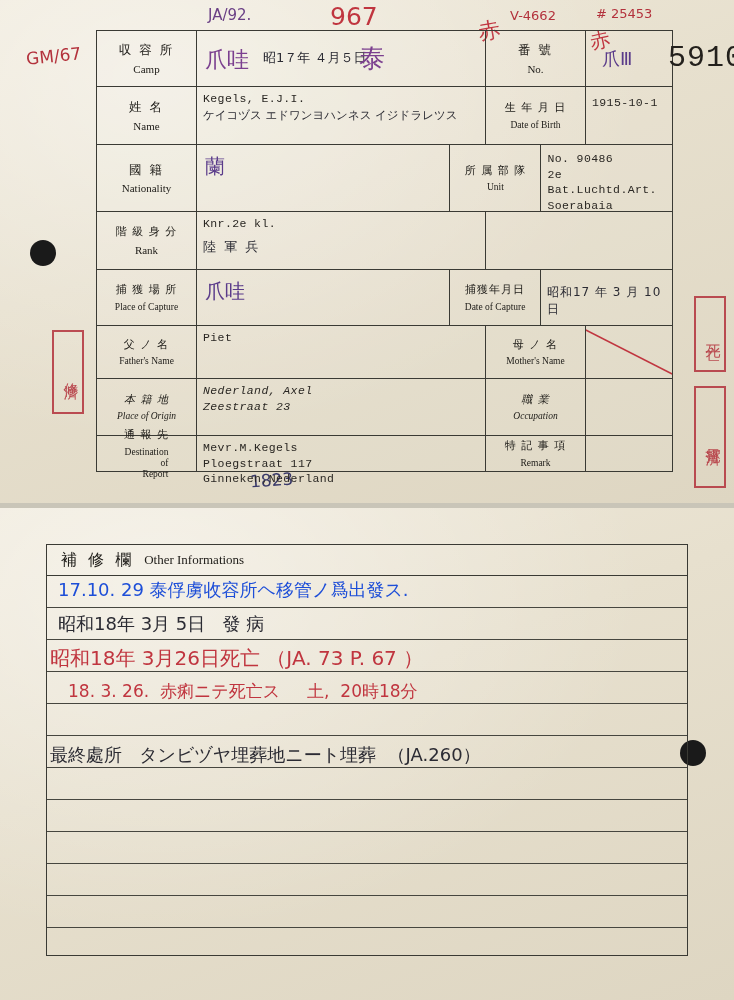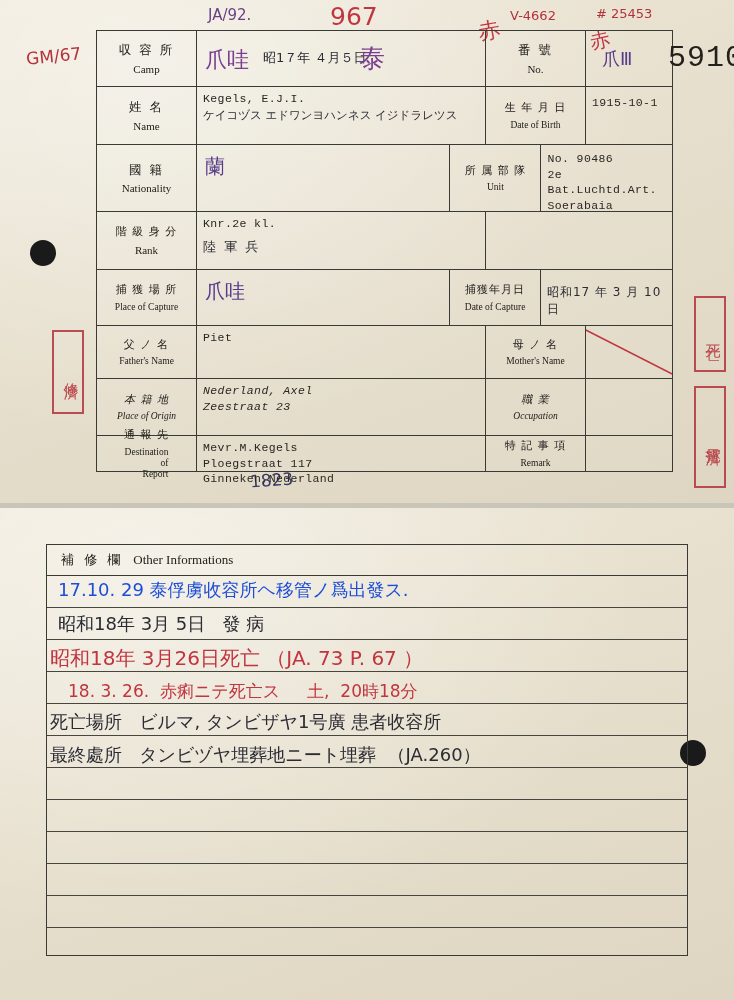--- a/index.html
+++ b/index.html
@@ -168,21 +168,21 @@
     box-sizing: border-box;
   }
   .back-head {
     height: 30px;
     border-bottom: 1.2px solid #3a3a34;
     display: flex;
     align-items: center;
     padding-left: 14px;
     gap: 10px;
   }
-  .back-head .jp { font-size: 13px; letter-spacing: 3px; }
+  .back-head .jp { font-size: 16px; letter-spacing: 3px; }
   .back-head .en { font-family: "Liberation Serif", serif; font-size: 13px; margin: 0; }
   .lines { position: relative; }
   .bline {
     height: 32px;
     border-bottom: 1px solid #46463f;
     box-sizing: border-box;
   }
   .bline:last-child { border-bottom: none; }
 
   .backtext {
@@ -418,17 +418,16 @@
         <div class="bline"></div>
         <div class="bline"></div>
         <div class="bline"></div>
       </div>
     </div>
 
     <div class="backtext" style="left:58px; top:70px; font-size:18px; color:#1d4ed8;">17.10. 29 泰俘虜收容所ヘ移管ノ爲出發ス.</div>
     <div class="backtext" style="left:58px; top:104px; font-size:18px; color:#2b2b33;">昭和18年 3月 5日   發 病</div>
     <div class="backtext" style="left:50px; top:137px; font-size:20px; color:#c0353f;">昭和18年 3月26日死亡 （JA. 73 P. 67 ）</div>
     <div class="backtext" style="left:68px; top:172px; font-size:17px; color:#c0353f;">18. 3. 26.  赤痢ニテ死亡ス     土,  20時18分</div>
-    <div class="backtext" style="left:50px; top:202px; font-size:18px; color:#2b2b33;">死亡場所   ビルマ, タンビザヤ1号廣 患者收容所</div>
     <div class="backtext" style="left:50px; top:235px; font-size:18px; color:#2b2b33;">最終處所   タンビヅヤ埋葬地ニート埋葬  （JA.260）</div>
   </div>
 
 </div>
 
 </body></html>

